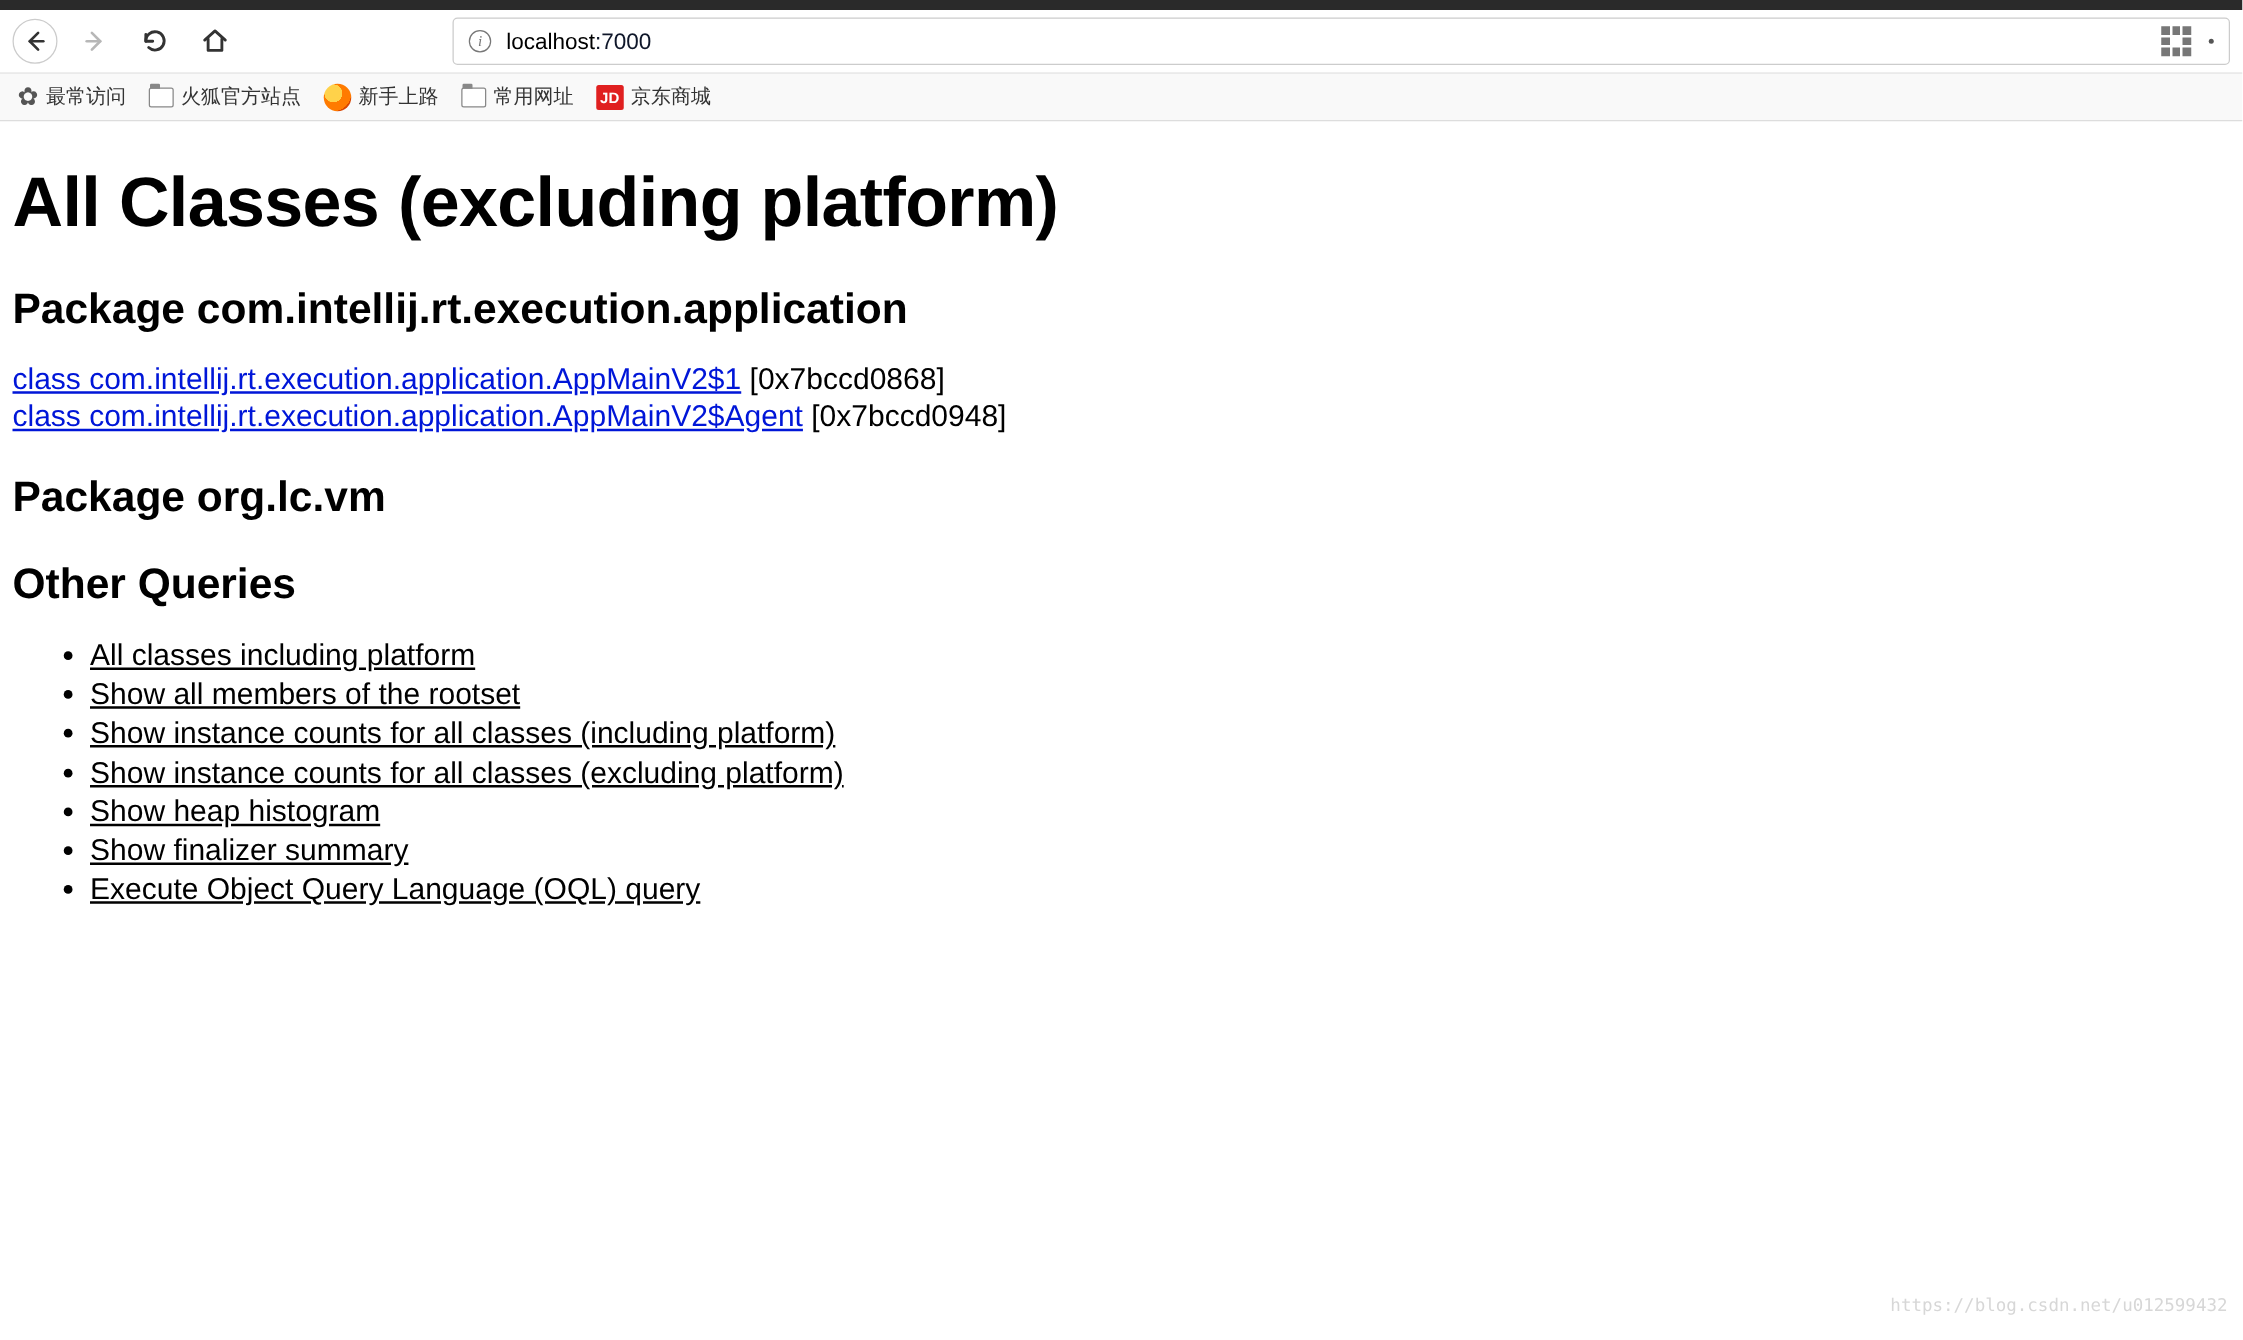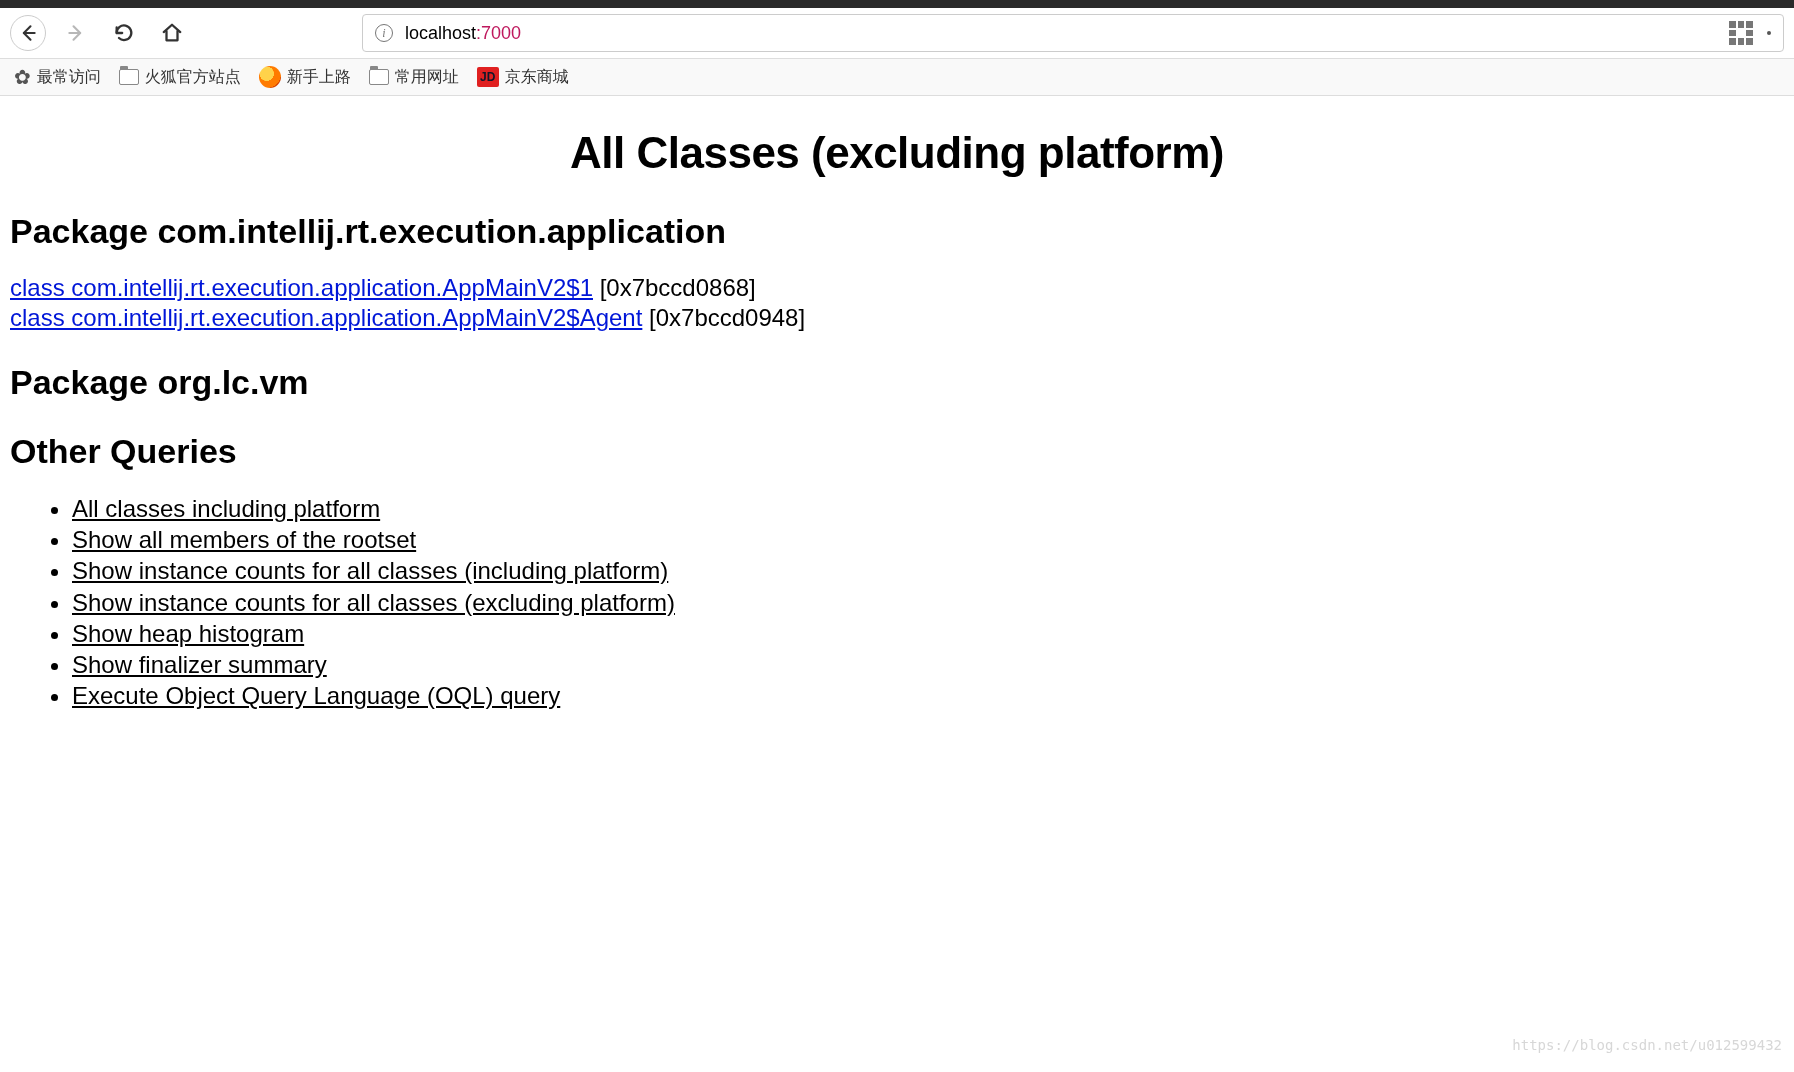--- a/index.html
+++ b/index.html
@@ -53,21 +53,21 @@
       border-radius: 50%;
       display: flex;
       align-items: center;
       justify-content: center;
       font-size: 12px;
       color: #777;
       font-family: serif;
       font-style: italic;
     }
     .url-host-strong { color: #000; }
-    .url-host-dim { color: #be185d; }
+    .url-host-dim { color: #0f172a; }
     .url-right-icons { margin-left: auto; display: flex; gap: 14px; align-items: center; }
     .qr-icon {
       width: 24px; height: 24px;
       display: grid;
       grid-template-columns: repeat(3,1fr);
       grid-template-rows: repeat(3,1fr);
       gap: 2px;
     }
     .qr-icon span { background: #777; }
     .qr-icon span:nth-child(5) { background: transparent; }
@@ -91,31 +91,30 @@
     .folder-icon::before {
       content: ""; position: absolute; top: -4px; left: 0;
       width: 8px; height: 4px; background: #888; border-radius: 1px 1px 0 0;
     }
     .gear-icon { font-size: 20px; color: #555; }
     .ff-icon {
       width: 22px; height: 22px; border-radius: 50%;
       background: radial-gradient(circle at 35% 35%, #ffd24a 0 35%, #ff7b00 36% 70%, #d94500 71% 100%);
     }
     .jd-icon {
-      width: 22px; height: 20px; background: #e02020; color: #0f172a;
+      width: 22px; height: 20px; background: #e02020; color: #ffffff;
       font-size: 12px; font-weight: bold; display:flex;
       align-items:center; justify-content:center; border-radius:2px;
     }
     .content {
       padding: 10px 10px 30px 10px;
     }
     h1 {
-      font-size: 44px;
+      font-size: 56px;
       font-weight: 800;
-      text-align: center;
       margin: 22px 0 34px 0;
       letter-spacing: -0.5px;
     }
     h2 {
       font-size: 34px;
       font-weight: 800;
       margin: 30px 0 22px 0;
     }
     .class-line {
       font-size: 24px;

